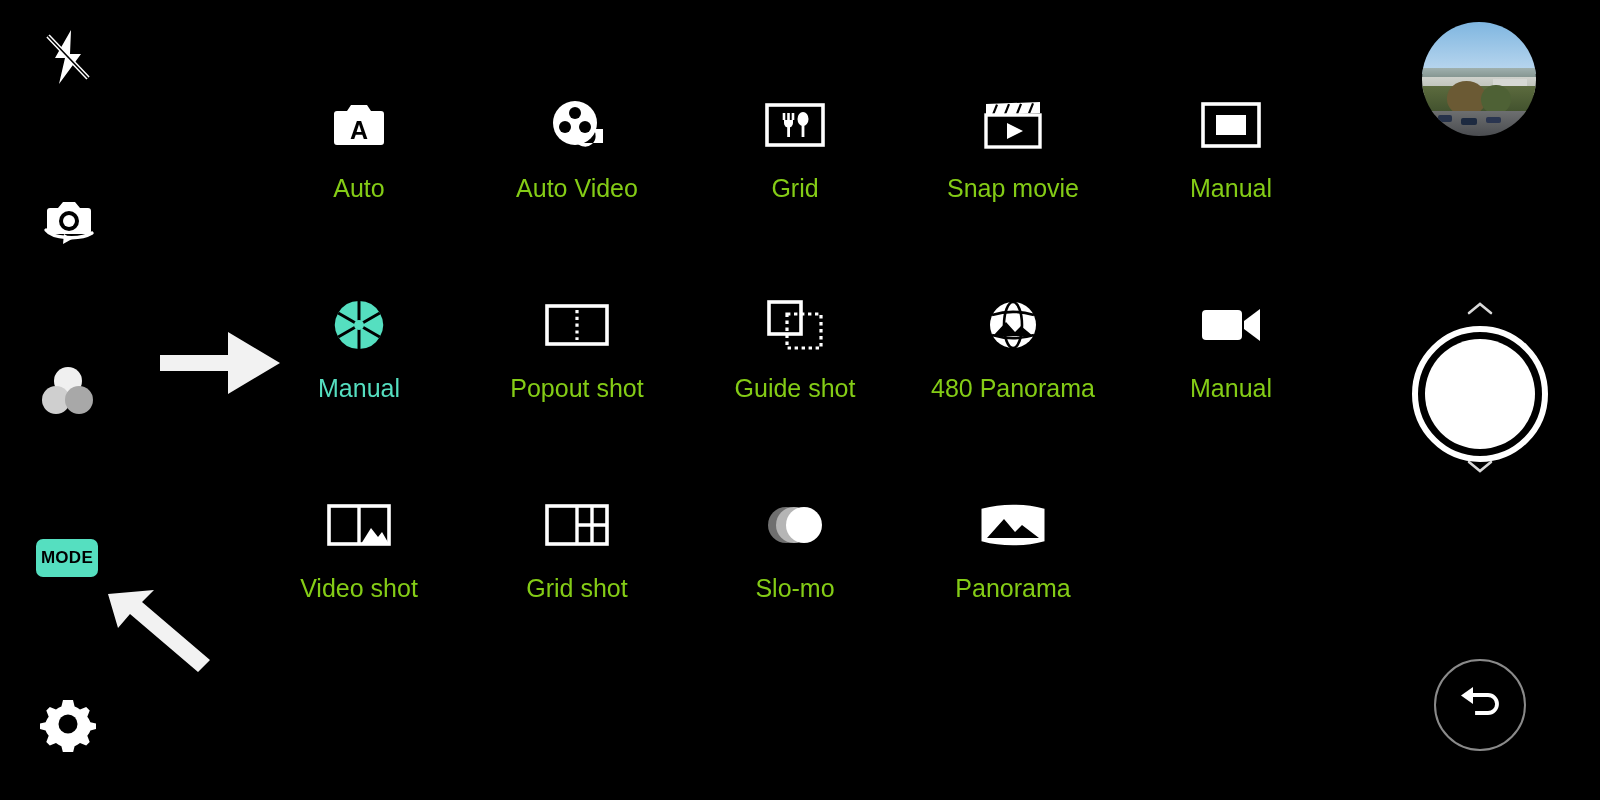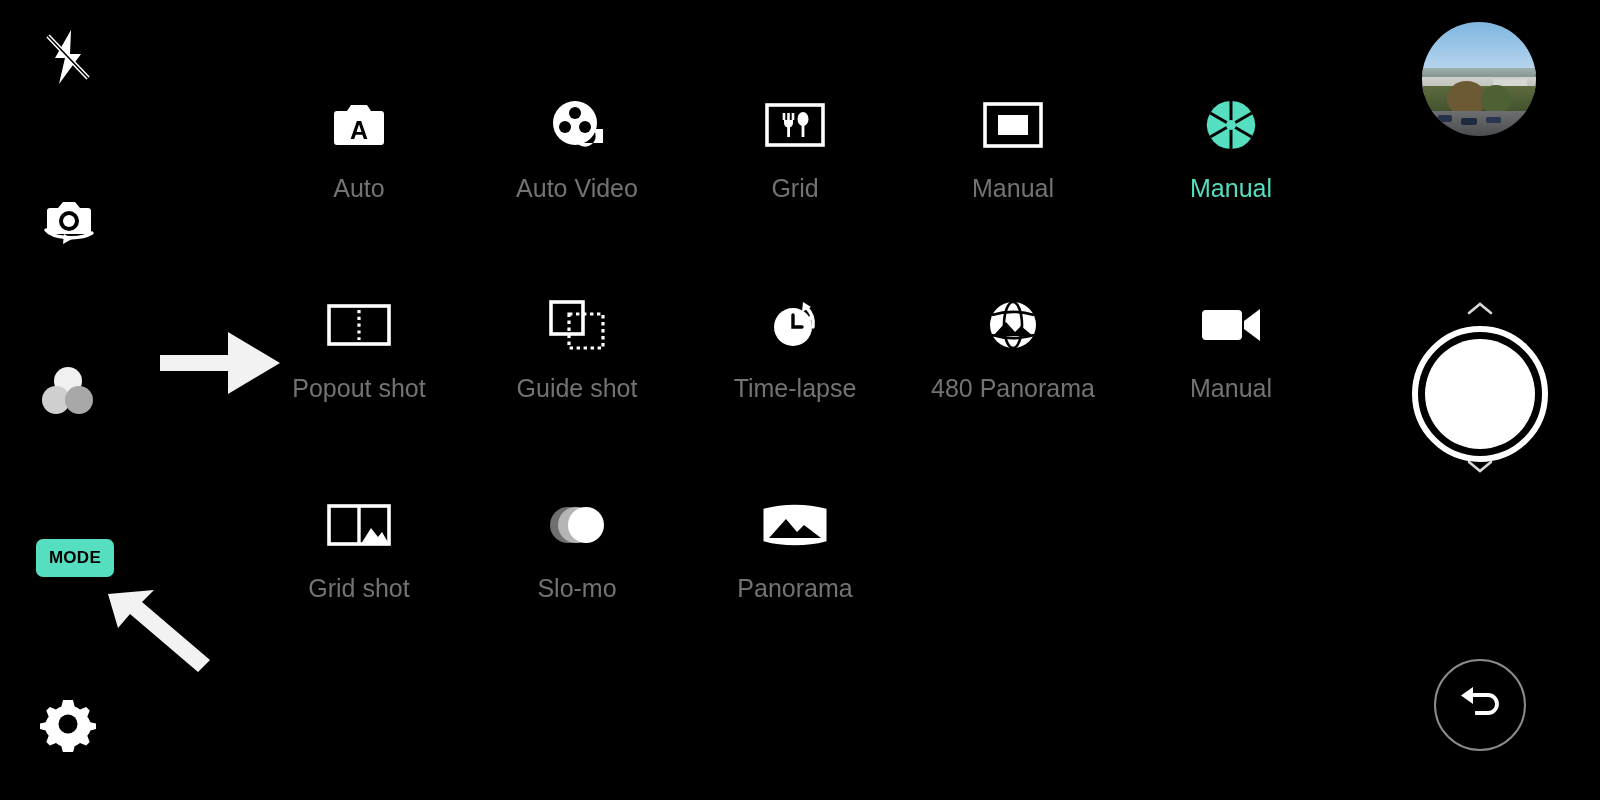--- a/index.html
+++ b/index.html
@@ -21,21 +21,21 @@
     left: 36px;
     width: 64px; height: 64px;
     display: flex; align-items: center; justify-content: center;
   }
   .rail-item svg { display: block; }
 
   
   #mode-badge {
     position: absolute;
     left: 36px; top: 539px;
-    width: 78px; height: 38px;
+    width: 62px; height: 38px;
     background: #55dfc0;
     border-radius: 7px;
     display: flex; align-items: center; justify-content: center;
   }
   #mode-badge span {
     color: #000;
     font-size: 17px;
     font-weight: bold;
     letter-spacing: 0.3px;
     font-family: "Liberation Sans", sans-serif;
@@ -57,21 +57,21 @@
     justify-content: flex-start;
     padding-top: 16px;
   }
   .mode-icon {
     height: 62px;
     display: flex; align-items: center; justify-content: center;
   }
   .mode-icon svg { display: block; }
   .mode-label {
     margin-top: 18px;
-    color: #737373;
+    color: #84cc16;
     font-size: 25px;
     font-family: "Liberation Sans", sans-serif;
     white-space: nowrap;
   }
   .mode-cell.selected .mode-label { color: #55dfc0; }
 
   
   #gallery-thumb {
     position: absolute;
     left: 1422px; top: 22px;
@@ -242,20 +242,31 @@
           <path d="M19 11 v7 M23.5 11 v7 M28 11 v7" stroke="#fff" stroke-width="2.6"></path>
           <path d="M19 18 h9 v3 a4.5 4.5 0 0 1 -9 0 z" fill="#fff"></path>
           <rect x="22.2" y="21" width="2.8" height="14" fill="#fff"></rect>
           <ellipse cx="38" cy="17" rx="5.5" ry="7" fill="#fff"></ellipse>
           <rect x="36.6" y="22" width="2.8" height="13" fill="#fff"></rect>
         </svg>
       </div>
       <div class="mode-label">Grid</div>
     </div>
 
+    <div class="mode-cell">
+      <div class="mode-icon">
+        <svg width="60" height="50" viewBox="0 0 60 50">
+          <path d="M3 4 L57 2 L57 13 L3 15 Z" fill="#fff"></path>
+          <path d="M14 4.6 L10 14.6 M26 4.2 L22 14.2 M38 3.8 L34 13.8 M50 3.4 L46 13.4" stroke="#000" stroke-width="2.2"></path>
+          <rect x="3" y="15" width="54" height="32" fill="none" stroke="#fff" stroke-width="3.4"></rect>
+          <path d="M24 23 L40 31 L24 39 Z" fill="#fff"></path>
+        </svg>
+      </div>
+      <div class="mode-label">Snap movie</div>
+    </div>
 
     <div class="mode-cell">
       <div class="mode-icon">
         <svg width="60" height="46" viewBox="0 0 60 46">
           <rect x="2" y="2" width="56" height="42" fill="none" stroke="#fff" stroke-width="3.6"></rect>
           <rect x="15" y="13" width="30" height="20" fill="#fff"></rect>
         </svg>
       </div>
       <div class="mode-label">Manual</div>
     </div>
@@ -293,33 +304,20 @@
     <div class="mode-cell">
       <div class="mode-icon">
         <svg width="60" height="54" viewBox="0 0 60 54">
           <rect x="22" y="16" width="34" height="34" fill="none" stroke="#fff" stroke-width="3.2" stroke-dasharray="3.4 3.6"></rect>
           <rect x="4" y="4" width="32" height="32" fill="none" stroke="#fff" stroke-width="3.6"></rect>
         </svg>
       </div>
       <div class="mode-label">Guide shot</div>
     </div>
 
-    <div class="mode-cell">
-      <div class="mode-icon">
-        <svg width="56" height="54" viewBox="0 0 56 54">
-          <circle cx="26" cy="29" r="19" fill="#fff"></circle>
-          <path d="M26 17 v12 h9" stroke="#000" stroke-width="3.4" fill="none" stroke-linecap="round"></path>
-          <path d="M40 10 a23 23 0 0 1 6 19" stroke="#fff" stroke-width="3.4" fill="none" stroke-linecap="round"></path>
-          <path d="M36 4 l8 5 l-9 5 z" fill="#fff"></path>
-          <circle cx="44" cy="20" r="2.3" fill="#fff"></circle>
-          <circle cx="42" cy="33" r="2.3" fill="#fff"></circle>
-        </svg>
-      </div>
-      <div class="mode-label">Time-lapse</div>
-    </div>
 
     <div class="mode-cell">
       <div class="mode-icon">
         <svg width="58" height="50" viewBox="0 0 58 50">
           <circle cx="29" cy="25" r="23" fill="#fff"></circle>
           <path d="M8 15 a42 22 0 0 1 42 0" fill="none" stroke="#000" stroke-width="2.6"></path>
           <path d="M8 35 a42 22 0 0 0 42 0" fill="none" stroke="#000" stroke-width="2.6"></path>
           <ellipse cx="29" cy="25" rx="9" ry="23" fill="none" stroke="#000" stroke-width="2.6"></ellipse>
           <path d="M9 36 L22 22 L31 32 L37 26 L49 36 Z" fill="#000"></path>
           <path d="M9 36 L22 22 L31 32 L37 26 L49 36 Z" fill="#fff" opacity="0"></path>
@@ -340,23 +338,32 @@
     </div>
 
     <div class="mode-cell">
       <div class="mode-icon">
         <svg width="64" height="42" viewBox="0 0 64 42">
           <rect x="2" y="2" width="60" height="38" fill="none" stroke="#fff" stroke-width="3.6"></rect>
           <path d="M32 2 v38" stroke="#fff" stroke-width="3.4"></path>
           <path d="M34 40 L44 24 L51 33 L55 28 L62 40 Z" fill="#fff"></path>
         </svg>
       </div>
+      <div class="mode-label">Video shot</div>
+    </div>
+
+    <div class="mode-cell">
+      <div class="mode-icon">
+        <svg width="64" height="42" viewBox="0 0 64 42">
+          <rect x="2" y="2" width="60" height="38" fill="none" stroke="#fff" stroke-width="3.6"></rect>
+          <path d="M32 2 v38 M32 21 h30 M47 2 v38" stroke="#fff" stroke-width="3.4"></path>
+        </svg>
+      </div>
       <div class="mode-label">Grid shot</div>
     </div>
-
 
     <div class="mode-cell">
       <div class="mode-icon">
         <svg width="62" height="50" viewBox="0 0 62 50">
           <circle cx="22" cy="25" r="18" fill="#6f6f6f"></circle>
           <circle cx="30" cy="25" r="18" fill="#b5b5b5"></circle>
           <circle cx="40" cy="25" r="18" fill="#ffffff"></circle>
         </svg>
       </div>
       <div class="mode-label">Slo-mo</div>

